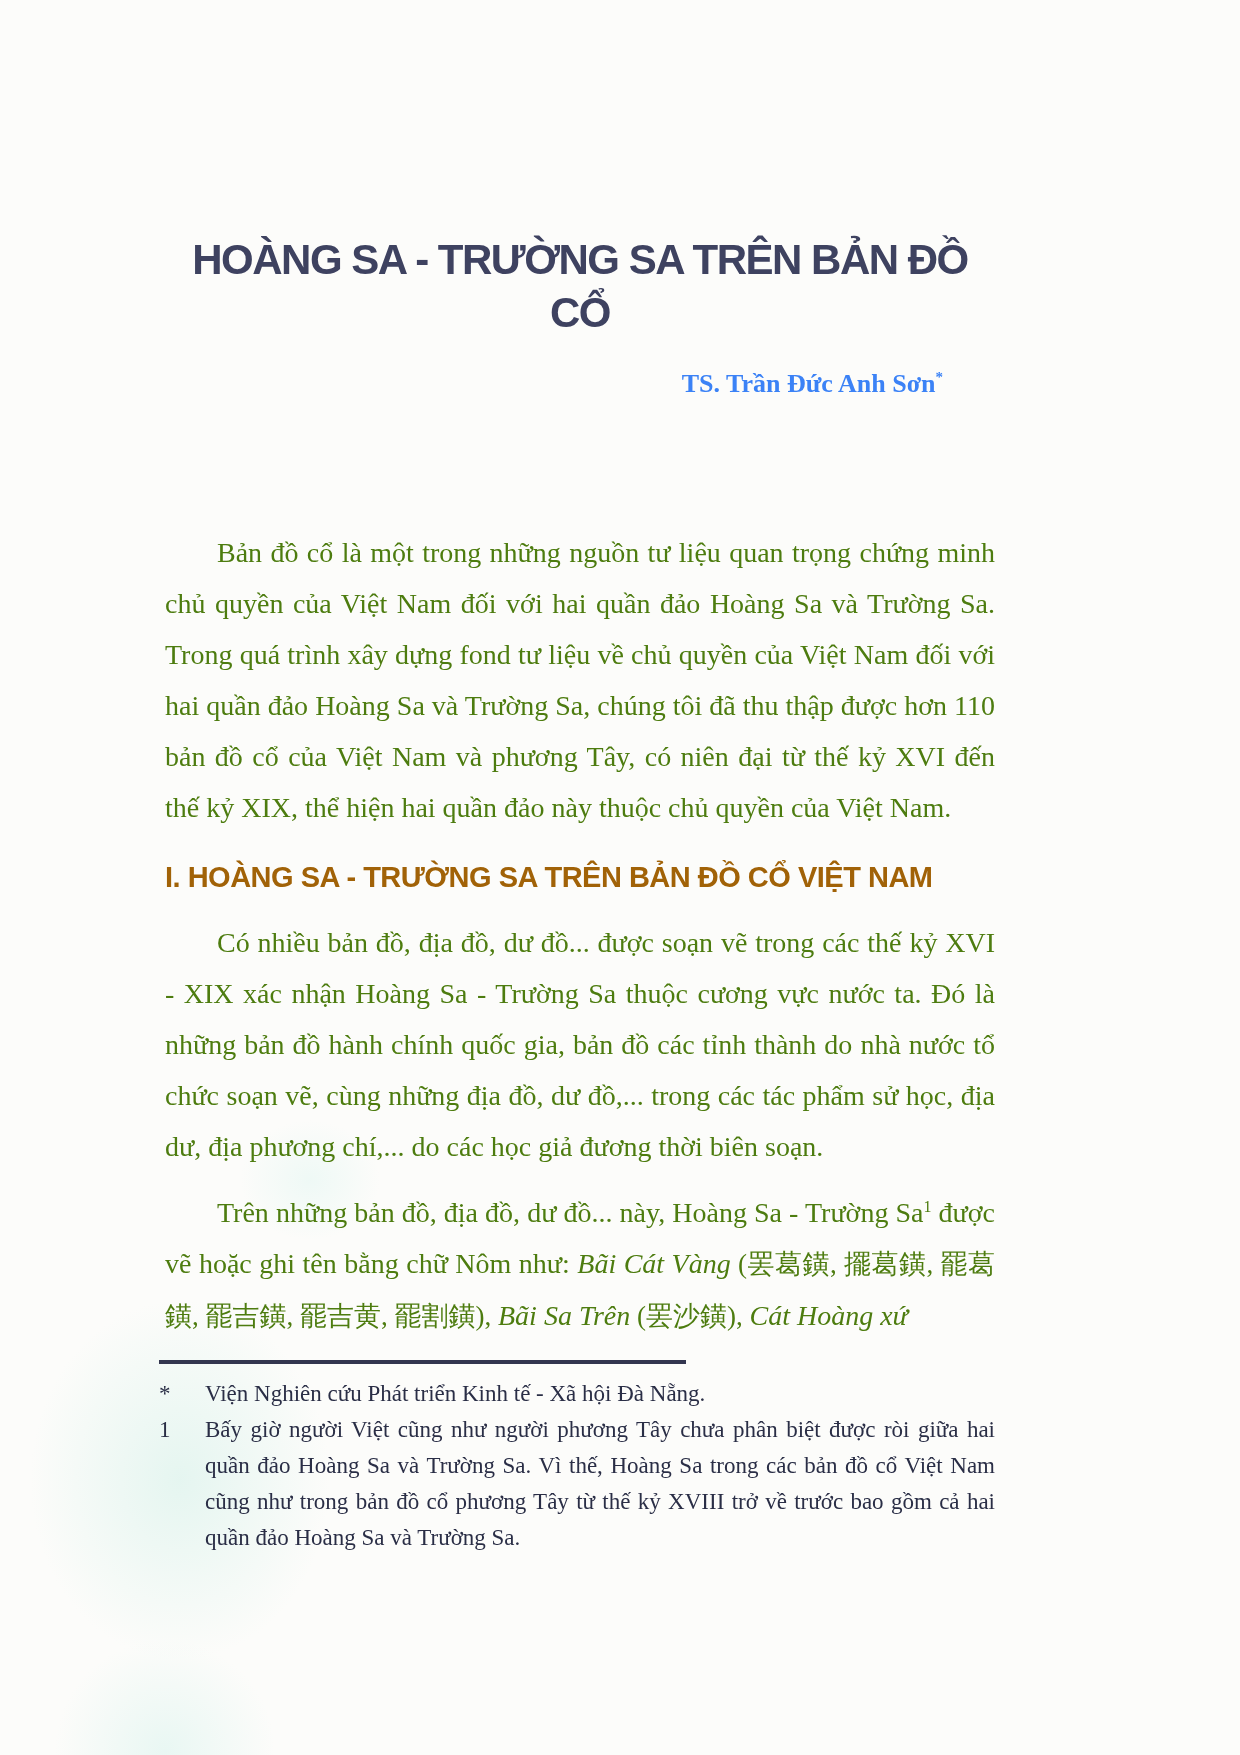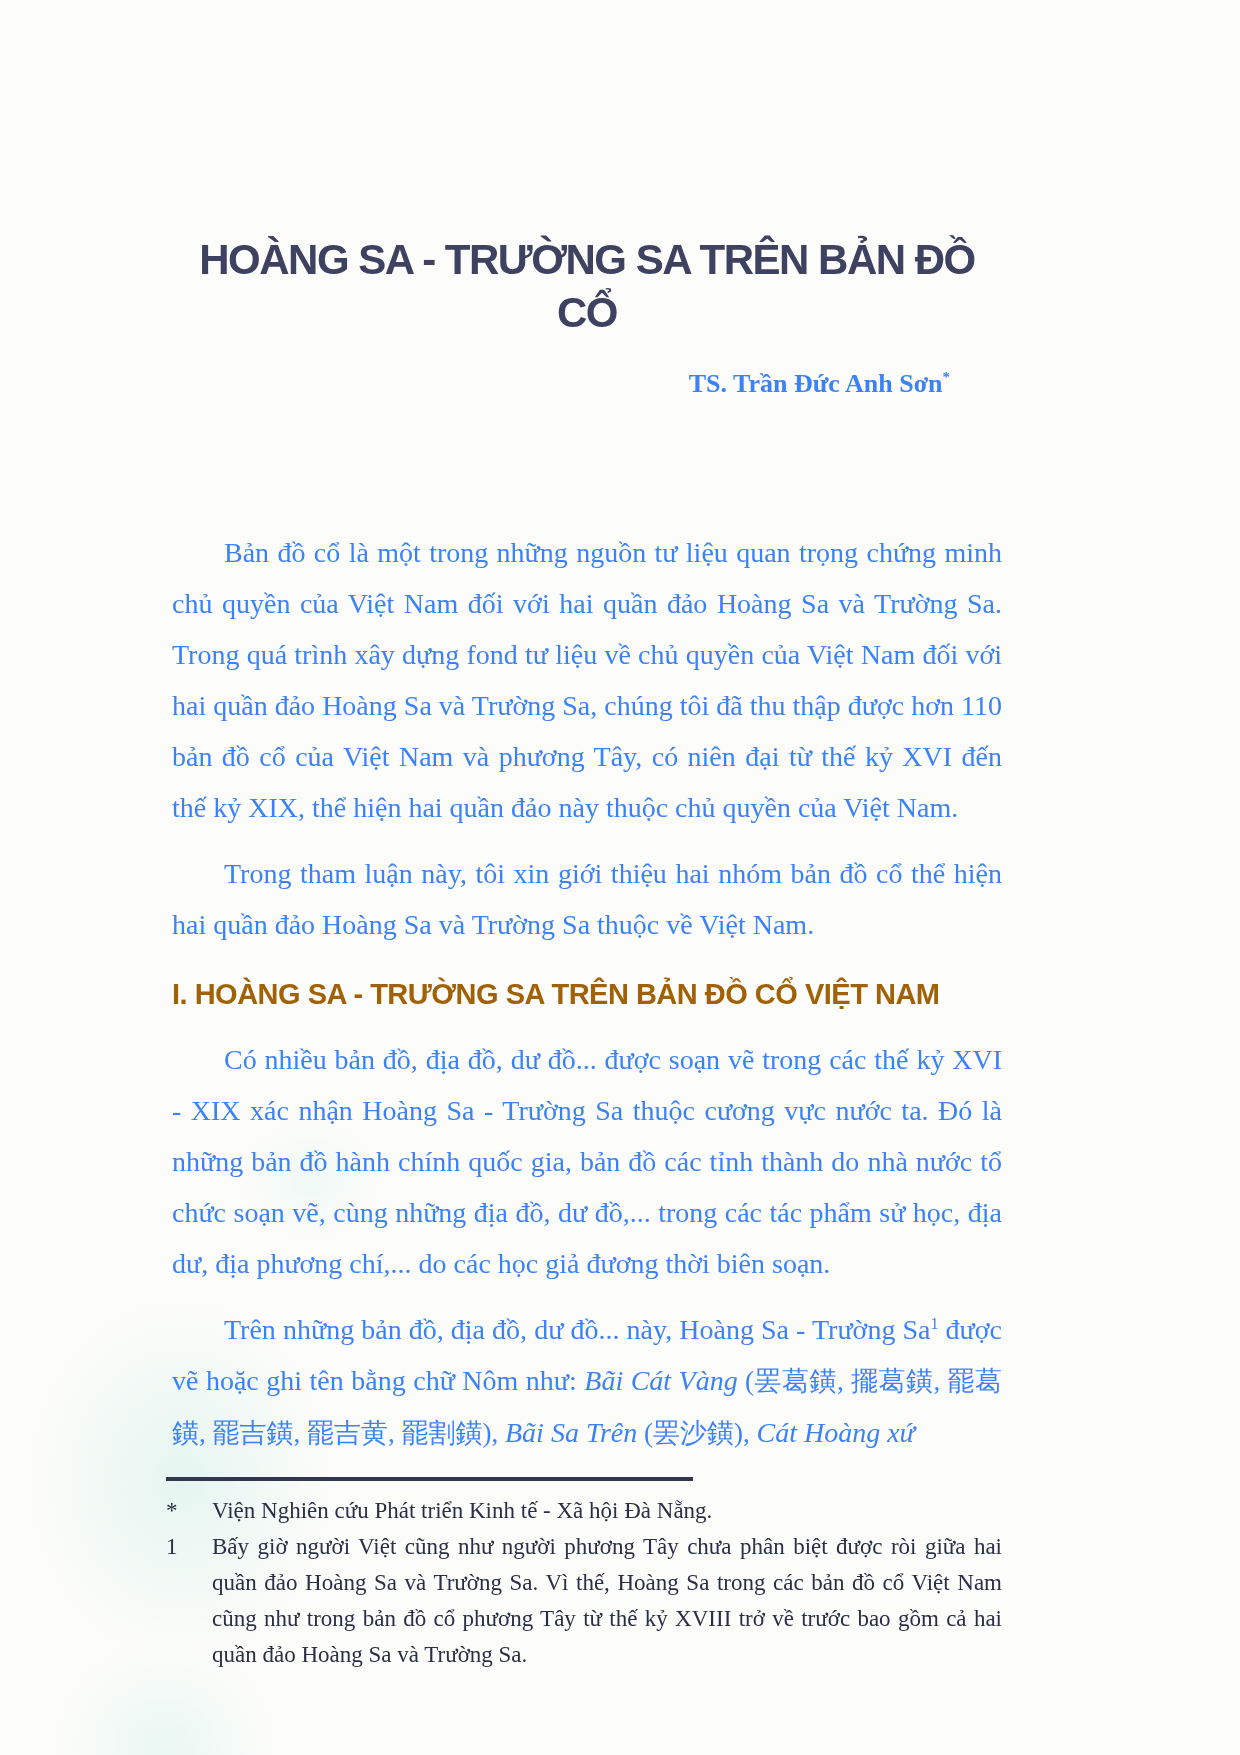--- a/index.html
+++ b/index.html
@@ -18,21 +18,21 @@
   .artifact { position: absolute; border-radius: 50%; pointer-events: none; }
   .a1 { left: 30px; top: 1300px; width: 300px; height: 360px;
         background: radial-gradient(closest-side, rgba(210,240,232,.55), rgba(210,240,232,0)); }
   .a2 { left: 55px; top: 1640px; width: 220px; height: 220px;
         background: radial-gradient(closest-side, rgba(214,242,236,.5), rgba(214,242,236,0)); }
   .a3 { left: 240px; top: 1120px; width: 140px; height: 120px;
         background: radial-gradient(closest-side, rgba(222,245,240,.45), rgba(222,245,240,0)); }
 
   .content {
     position: absolute;
-    left: 172px;
+    left: 165px;
     top: 234px;
     width: 830px;
     color: #262a42;
   }
 
   .title {
     margin: 0 0 30px 0;
     text-align: center;
     font-family: "Liberation Sans", sans-serif;
     font-weight: 700;
@@ -55,21 +55,21 @@
     vertical-align: super;
     line-height: 0;
   }
 
   p.body-para {
     margin: 0 0 15px 0;
     font-size: 28px;
     line-height: 51px;
     text-align: justify;
     text-indent: 52px;
-    color: #3b82f6;
+    color: #4d7c0f;
   }
 
   .fn-ref {
     font-size: 16px;
     vertical-align: super;
     line-height: 0;
   }
 
   .nom-name { }
   .cjk { font-size: 27px; }
@@ -119,21 +119,20 @@
   <div class="artifact a3"></div>
 
   <main class="content">
 
     <h1 class="title">HOÀNG SA - TRƯỜNG SA TRÊN BẢN ĐỒ CỔ</h1>
 
     <div class="author"><span>TS. Trần Đức Anh Sơn</span><sup>*</sup></div>
 
     <p class="body-para">Bản đồ cổ là một trong những nguồn tư liệu quan trọng chứng minh chủ quyền của Việt Nam đối với hai quần đảo Hoàng Sa và Trường Sa. Trong quá trình xây dựng fond tư liệu về chủ quyền của Việt Nam đối với hai quần đảo Hoàng Sa và Trường Sa, chúng tôi đã thu thập được hơn 110 bản đồ cổ của Việt Nam và phương Tây, có niên đại từ thế kỷ XVI đến thế kỷ XIX, thể hiện hai quần đảo này thuộc chủ quyền của Việt Nam.</p>
 
-    <p class="body-para">Trong tham luận này, tôi xin giới thiệu hai nhóm bản đồ cổ thể hiện hai quần đảo Hoàng Sa và Trường Sa thuộc về Việt Nam.</p>
 
     <h2 class="section-heading">I. HOÀNG SA - TRƯỜNG SA TRÊN BẢN ĐỒ CỔ VIỆT NAM</h2>
 
     <p class="body-para">Có nhiều bản đồ, địa đồ, dư đồ... được soạn vẽ trong các thế kỷ XVI - XIX xác nhận Hoàng Sa - Trường Sa thuộc cương vực nước ta. Đó là những bản đồ hành chính quốc gia, bản đồ các tỉnh thành do nhà nước tổ chức soạn vẽ, cùng những địa đồ, dư đồ,... trong các tác phẩm sử học, địa dư, địa phương chí,... do các học giả đương thời biên soạn.</p>
 
     <p class="body-para"><span>Trên những bản đồ, địa đồ, dư đồ... này, Hoàng Sa - Trường Sa</span><sup class="fn-ref">1</sup><span> được vẽ hoặc ghi tên bằng chữ Nôm như: </span><i class="nom-name">Bãi Cát Vàng</i><span class="cjk"> (罢葛鐄, 擺葛鐄, 罷葛鐄, 罷吉鐄, 罷吉黄, 罷割鐄), </span><i class="nom-name">Bãi Sa Trên</i><span class="cjk"> (罢沙鐄), </span><i class="nom-name">Cát Hoàng xứ</i></p>
 
     <div class="footnotes">
       <div class="fn-rule"></div>
 

